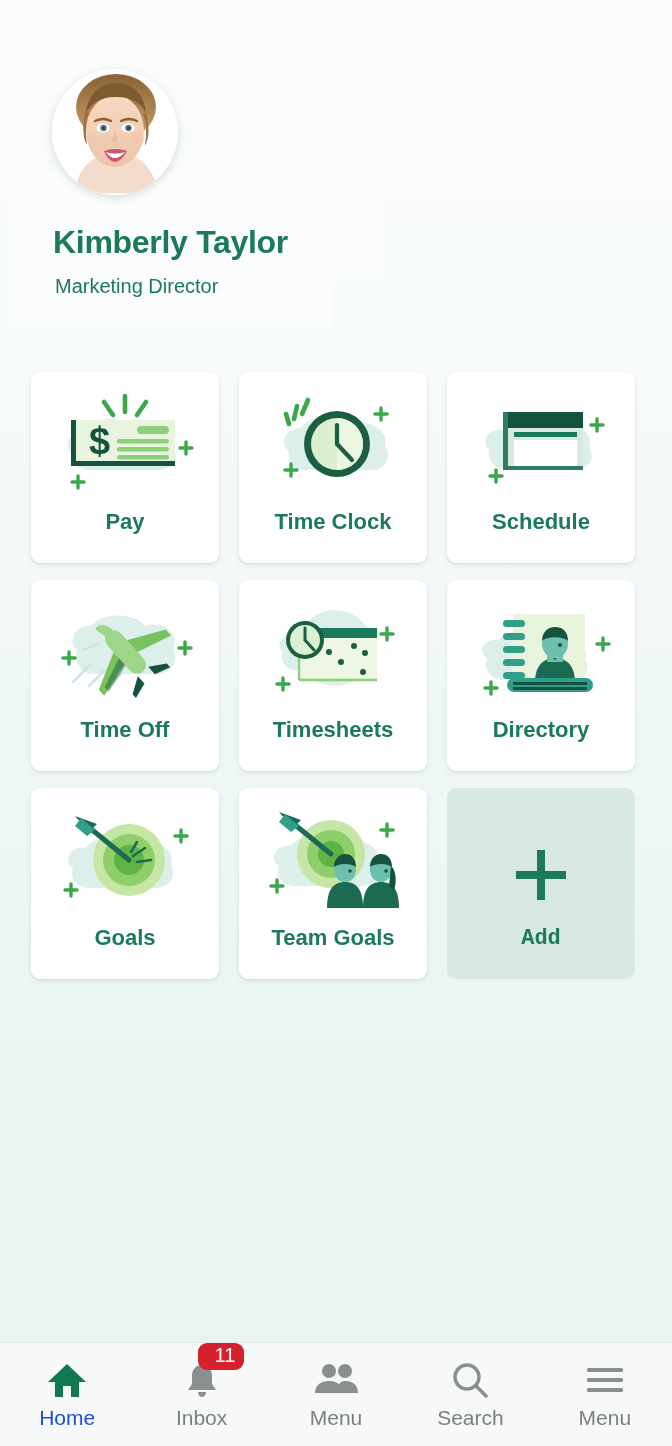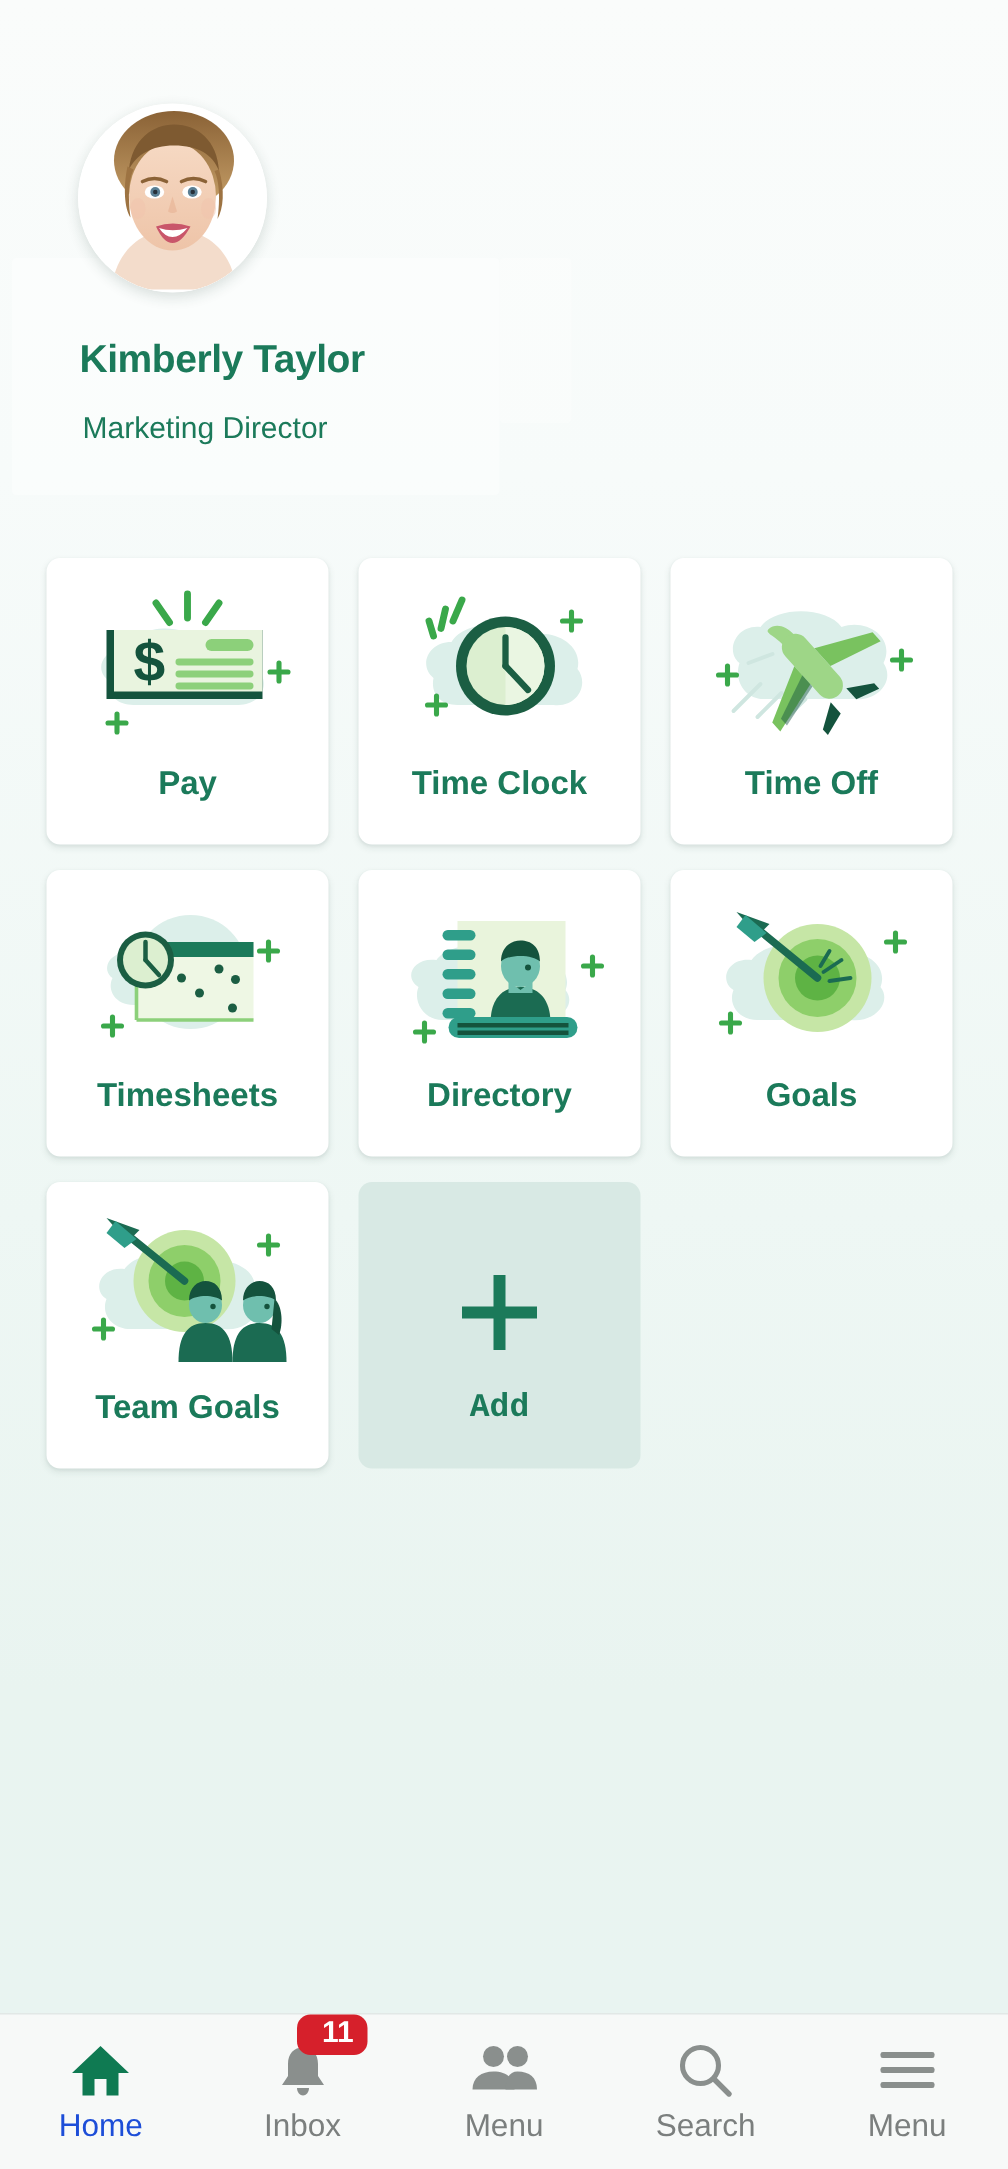--- a/index.html
+++ b/index.html
@@ -22,21 +22,21 @@
     background:rgba(255,255,255,0.30); border-radius:3px;
   }
   .avatar {
     position:absolute; left:52px; top:69px; width:126px; height:126px;
     border-radius:50%; overflow:hidden; background:#ffffff;
     box-shadow:0 3px 9px rgba(30,60,50,0.16);
   }
   .avatar svg { display:block; width:126px; height:126px; }
   .profile-name {
     position:absolute; left:53px; top:224px;
-    font-size:26px; font-weight:bold; color:#1b7a5a; letter-spacing:-0.3px;
+    font-size:32px; font-weight:bold; color:#1b7a5a; letter-spacing:-0.3px;
     white-space:nowrap;
   }
   .profile-role {
     position:absolute; left:55px; top:275px;
     font-size:20px; font-weight:normal; color:#1b7a5a;
     white-space:nowrap;
   }
 
   
   .grid {
@@ -72,21 +72,21 @@
   }
   .nav-item {
     flex:1; display:flex; flex-direction:column; align-items:center;
     justify-content:center; position:relative; height:104px;
   }
   .nav-icon { height:42px; display:flex; align-items:center; justify-content:center; position:relative; }
   .nav-label { font-size:21px; color:#7b7f7e; margin-top:5px; }
   .nav-item.active .nav-label { color:#1d4ed8; }
   .badge {
     position:absolute; left:50%; margin-left:-4px; top:-16px;
-    background:#d6202b; color:#ffffff; font-size:20px; font-weight:bold;
+    background:#d6202b; color:#ffffff; font-size:20px; font-weight:normal;
     border-radius:9px; padding:1px 9px 3px 17px; line-height:1.15;
     min-width:44px; text-align:right;
   }
 </style>
 </head>
 <body>
 
 <div class="header">
   <div class="hdr-panel-a"></div>
   <div class="hdr-panel-b"></div>
@@ -182,20 +182,37 @@
       <g stroke="#3aa84a" stroke-width="3.4" stroke-linecap="round">
         <line x1="128" y1="16" x2="128" y2="28"></line>
           <line x1="122" y1="22" x2="134" y2="22"></line>
         <line x1="38" y1="72" x2="38" y2="84"></line>
           <line x1="32" y1="78" x2="44" y2="78"></line>
       </g>
     </svg>
     <div class="label">Time Clock</div>
   </div>
 
+  <div class="tile">
+    <svg class="art" viewBox="0 0 160 110">
+      <path d="M28 58 C20 50 26 36 42 38 C50 24 84 22 94 34 C114 28 134 40 128 56 C136 66 126 80 110 78 L46 78 C34 78 26 68 28 58 Z" fill="#dcefea"></path>
+      <rect x="42" y="20" width="80" height="58" fill="#2f7d5e"></rect>
+      <rect x="47" y="20" width="75" height="54" fill="#d6e9dc"></rect>
+      <rect x="47" y="20" width="75" height="16" fill="#14533d"></rect>
+      <rect x="53" y="40" width="63" height="5" fill="#1b7a5a"></rect>
+      <rect x="53" y="48" width="63" height="26" fill="#ffffff"></rect>
+      <g stroke="#3aa84a" stroke-width="3.4" stroke-linecap="round">
+        <line x1="136" y1="27" x2="136" y2="39"></line>
+          <line x1="130" y1="33" x2="142" y2="33"></line>
+        <line x1="35" y1="78" x2="35" y2="90"></line>
+          <line x1="29" y1="84" x2="41" y2="84"></line>
+      </g>
+    </svg>
+    <div class="label">Schedule</div>
+  </div>
 
   <div class="tile">
     <svg class="art" viewBox="0 0 160 110">
       <path d="M32 50 C22 42 30 24 46 26 C56 12 90 12 100 26 C118 20 136 34 128 50 C136 62 124 76 108 74 L48 74 C36 74 28 62 32 50 Z" fill="#dcefea"></path>
       <g stroke="#cfe6e0" stroke-width="2.6" stroke-linecap="round">
         <line x1="28" y1="82" x2="46" y2="64"></line>
         <line x1="44" y1="86" x2="60" y2="70"></line>
         <line x1="62" y1="88" x2="76" y2="74"></line>
         <line x1="38" y1="50" x2="54" y2="44"></line>
       </g>

